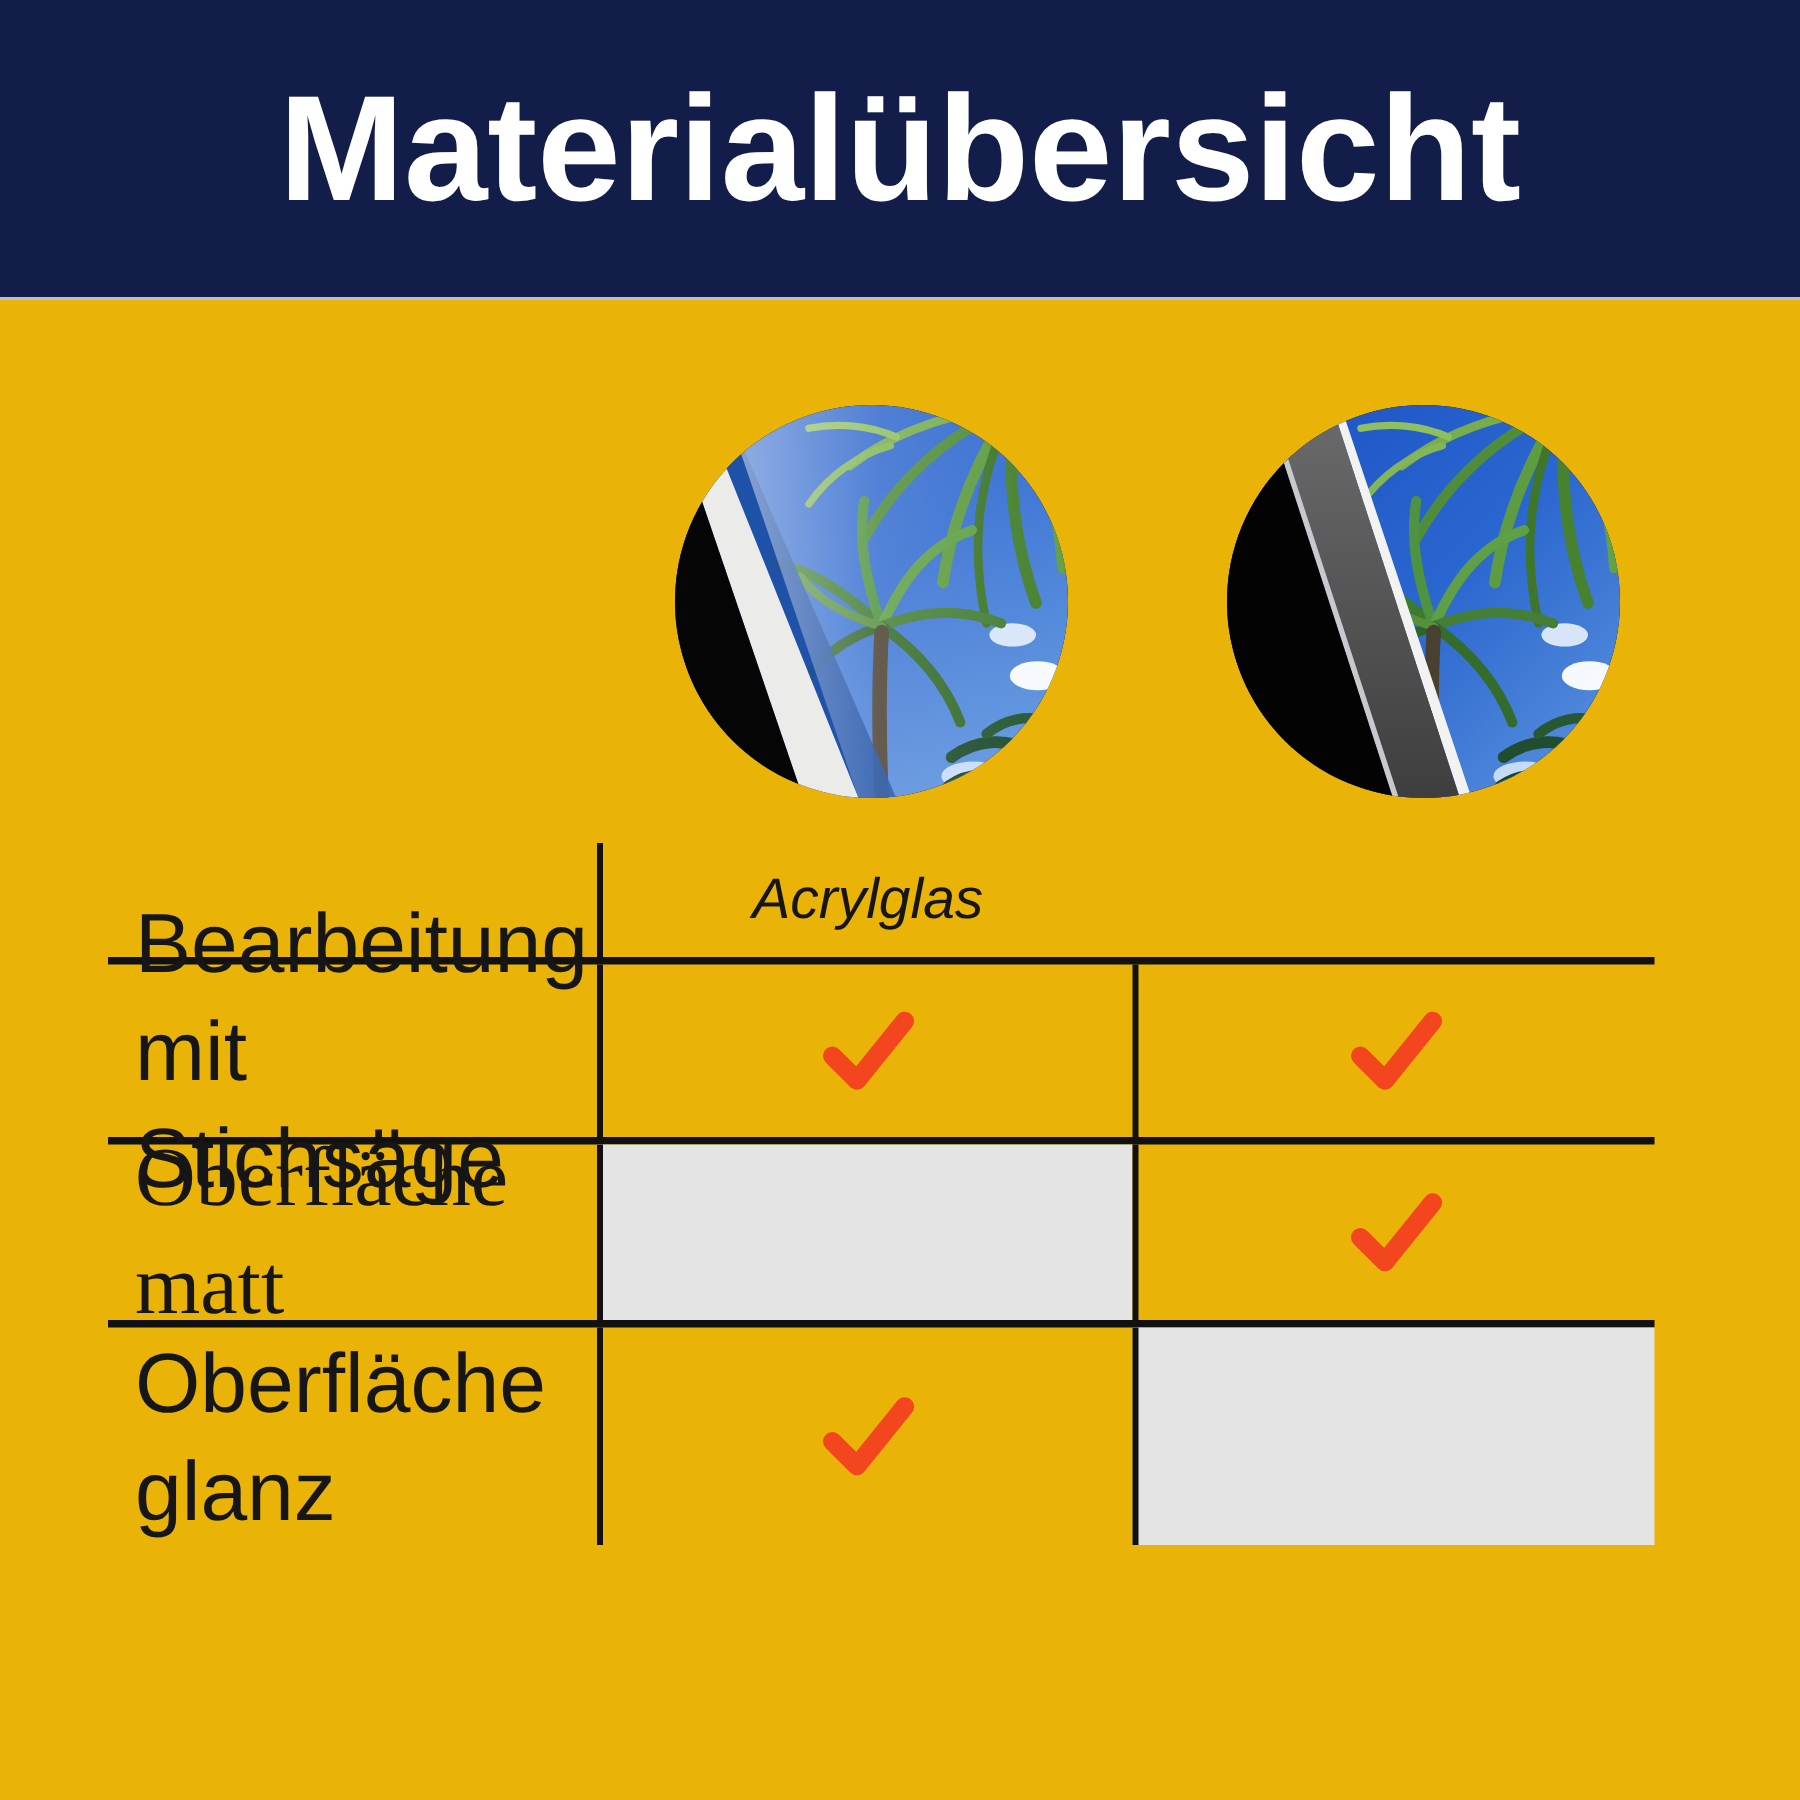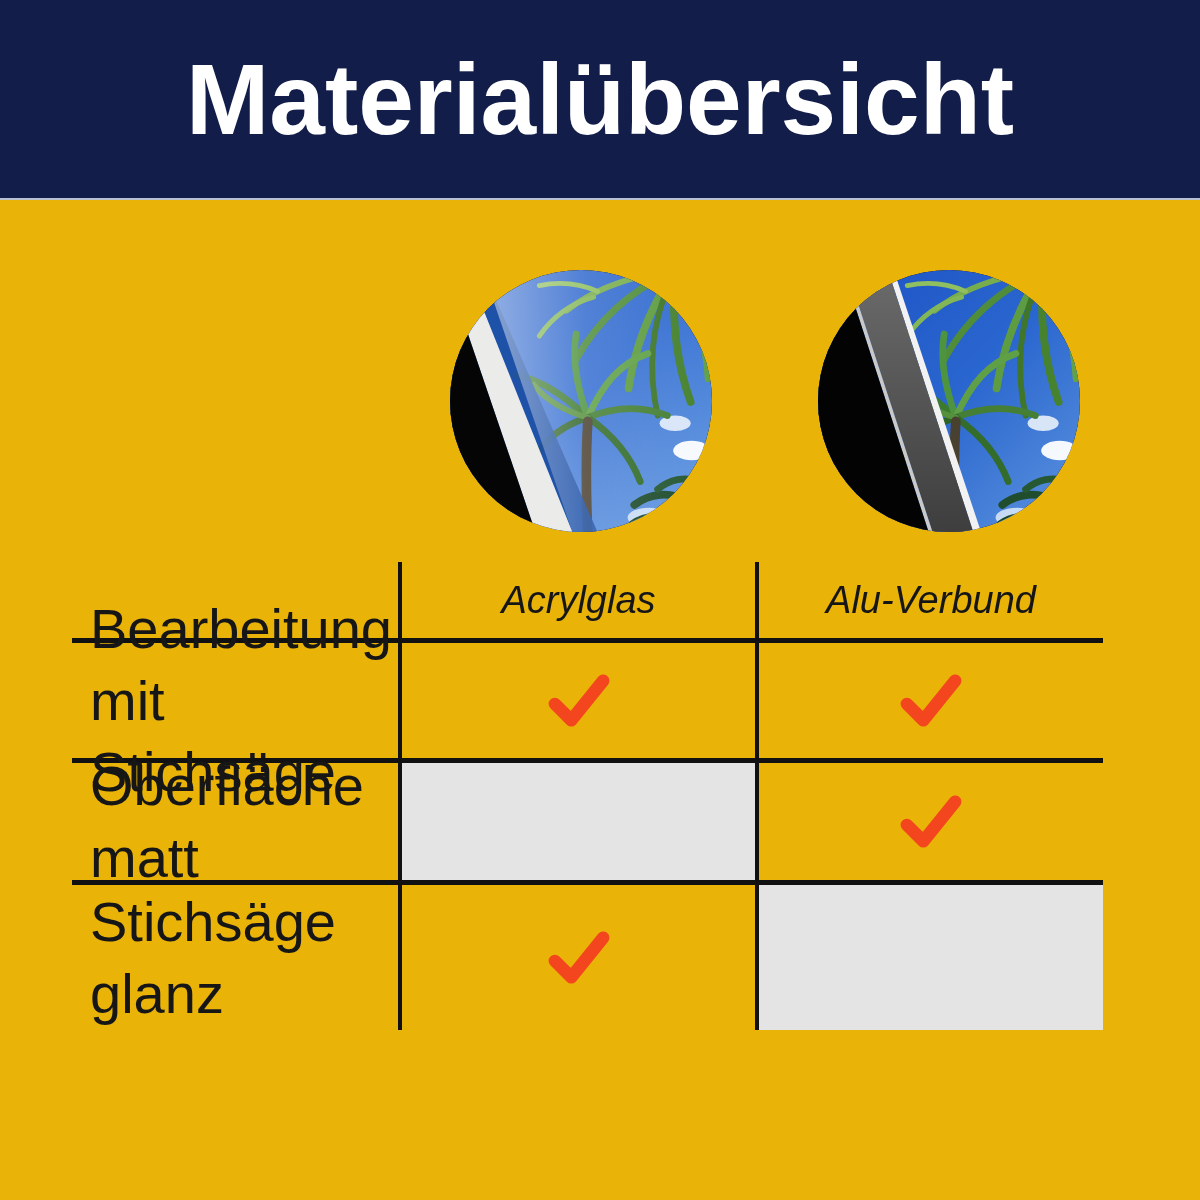--- a/index.html
+++ b/index.html
@@ -28,21 +28,21 @@
   .sample-circle svg{display:block;width:100%;height:100%;}
   
   .ctable{
     position:absolute;left:72px;top:562px;width:1031px;
   }
   .ctable,.ctable *{box-sizing:border-box;}
   .trow{display:flex;width:100%;}
   .trow.hline{border-bottom:5px solid var(--grid_line,#111111);}
   .trow.head{height:81px;}
   .trow.r0{height:120px;}
-  .trow.r1{height:122px;}
+  .trow.r1{height:122px;font-family:Liberation Serif, serif;}
   .trow.r2{height:145px;}
   .cell{display:flex;align-items:center;}
   .c-label{width:326px;padding-left:18px;font-size:56px;line-height:1.28;color:#161616;}
   .c-mat{width:357px;border-left:4px solid var(--grid_line,#111111);justify-content:center;}
   .c-mat3{width:348px;border-left:4px solid var(--grid_line,#111111);justify-content:center;}
   .head .c-mat,.head .c-mat3{font-size:38px;color:#161616;font-style:italic;}
   .gray{background:var(--unavailable_gray,#e4e4e4);}
   .checkcell{color:var(--check_orange,#f3461e);}
   .hidden-defs{position:absolute;width:0;height:0;overflow:hidden;}
 </style>
@@ -122,21 +122,20 @@
       <polygon points="30,0 72,0 160,270 118,270" fill="url(#aluStripeGrad)"></polygon>
       <polygon points="26,0 30,0 118,270 114,270" fill="#c9c9c9"></polygon>
       <polygon points="-60,0 26,0 114,270 -60,270" fill="#030303"></polygon>
     </svg>
   </div>
 
   <div class="ctable">
     <div class="trow head hline">
       <div class="cell c-label"></div>
       <div class="cell c-mat">Acrylglas</div>
-      <div class="cell c-mat3">Alu-Verbund</div>
     </div>
     <div id="tbody">
         <div class="trow r0 hline">
           <div class="cell c-label">Bearbeitung mit Stichsäge</div>
           <div class="cell c-mat checkcell">
             <svg viewBox="0 0 64 56" width="62" height="54">
               <path d="M7 31 L24 48 L57 7" fill="none" stroke="currentColor" stroke-width="13" stroke-linecap="round" stroke-linejoin="round"></path>
             </svg>
           </div>
           <div class="cell c-mat3 checkcell">
@@ -148,21 +147,21 @@
         <div class="trow r1 hline">
           <div class="cell c-label">Oberfläche matt</div>
           <div class="cell c-mat gray"></div>
           <div class="cell c-mat3 checkcell">
             <svg viewBox="0 0 64 56" width="62" height="54">
               <path d="M7 31 L24 48 L57 7" fill="none" stroke="currentColor" stroke-width="13" stroke-linecap="round" stroke-linejoin="round"></path>
             </svg>
           </div>
         </div>
         <div class="trow r2">
-          <div class="cell c-label">Stichsäge glanz</div>
+          <div class="cell c-label">Oberfläche glanz</div>
           <div class="cell c-mat checkcell">
             <svg viewBox="0 0 64 56" width="62" height="54">
               <path d="M7 31 L24 48 L57 7" fill="none" stroke="currentColor" stroke-width="13" stroke-linecap="round" stroke-linejoin="round"></path>
             </svg>
           </div>
           <div class="cell c-mat3 gray"></div>
         </div>
       </div>
   </div>
 

